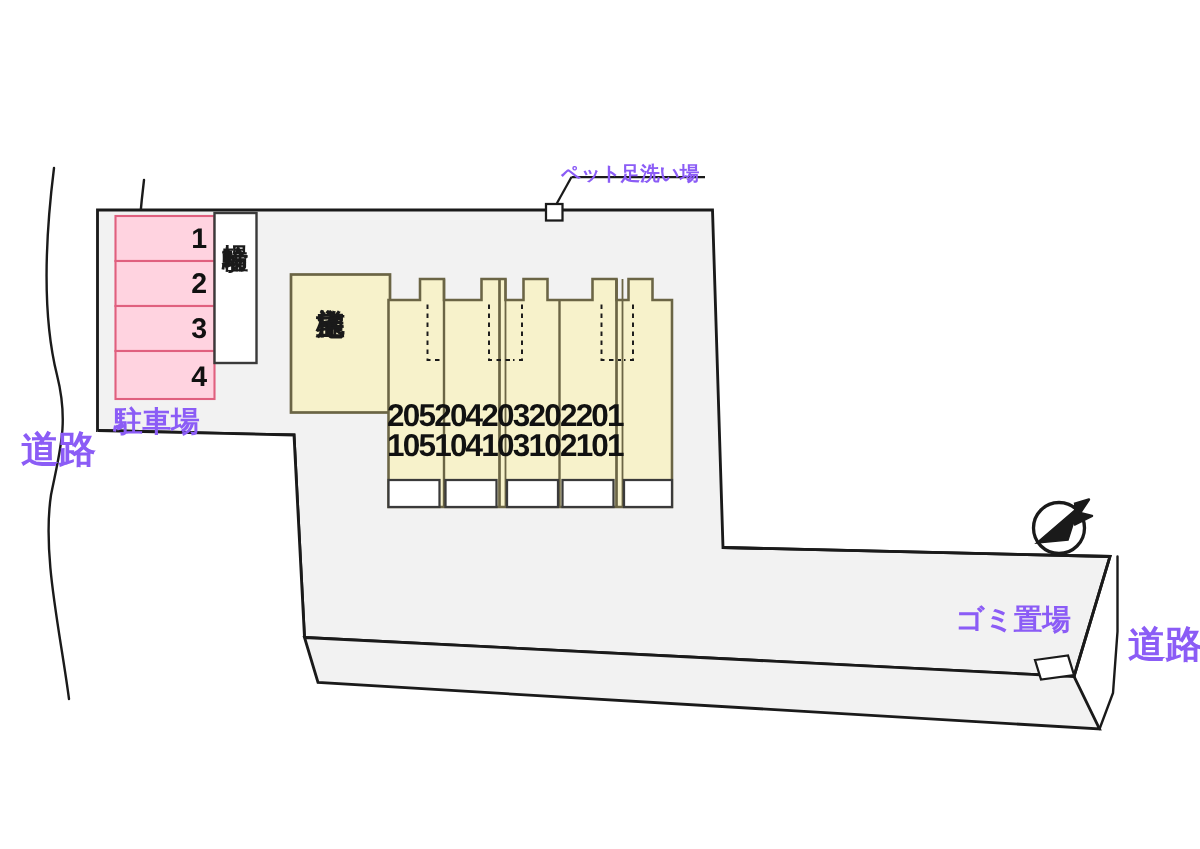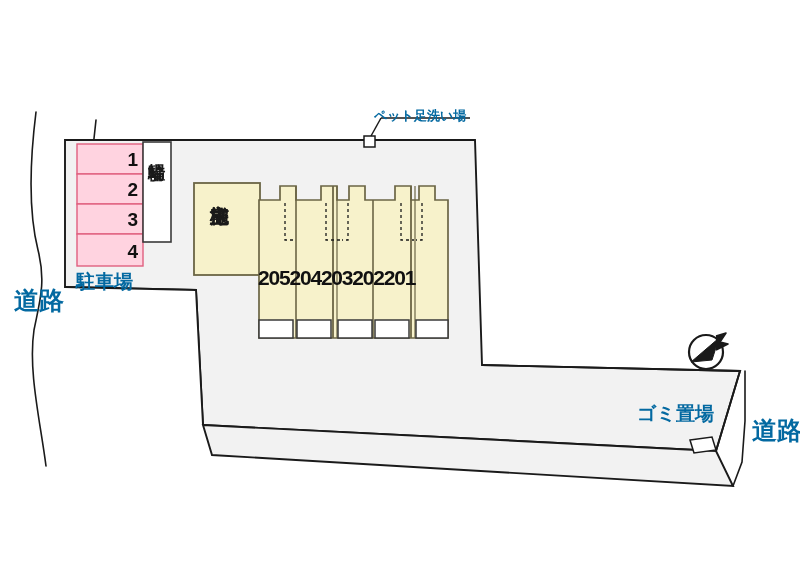--- a/index.html
+++ b/index.html
@@ -18,21 +18,21 @@
     overflow: hidden;
   }
   #plan svg {
     position: absolute;
     left: 0;
     top: 0;
   }
   .lbl {
     position: absolute;
     white-space: nowrap;
-    color: #0369a1;
+    color: #8b5cf6;
     font-weight: 700;
     line-height: 1;
     letter-spacing: 0px;
   }
   .lbl-vert {
     position: absolute;
     color: #1a1a1a;
     font-weight: 700;
     writing-mode: vertical-rl;
     text-orientation: upright;
@@ -181,14 +181,15 @@
   <div class="lbl-vert jp-17" style="left:148px; top:150px; height:86px;">駐輪場</div>
 
   <div class="lbl-vert jp-19" style="left:210px; top:190px; height:78px;">施主様宅</div>
 
   <div class="lbl jp-13" style="left:374px; top:109px;">ペット足洗い場</div>
 
   <div class="lbl jp-19" style="left:637px; top:404px;">ゴミ置場</div>
 
   <div class="unit-num" style="left:258px; top:267px;">205204203202201</div>
 
+  <div class="unit-num" style="left:258px; top:287px;">105104103102101</div>
 
 </div>
 
 </body></html>

